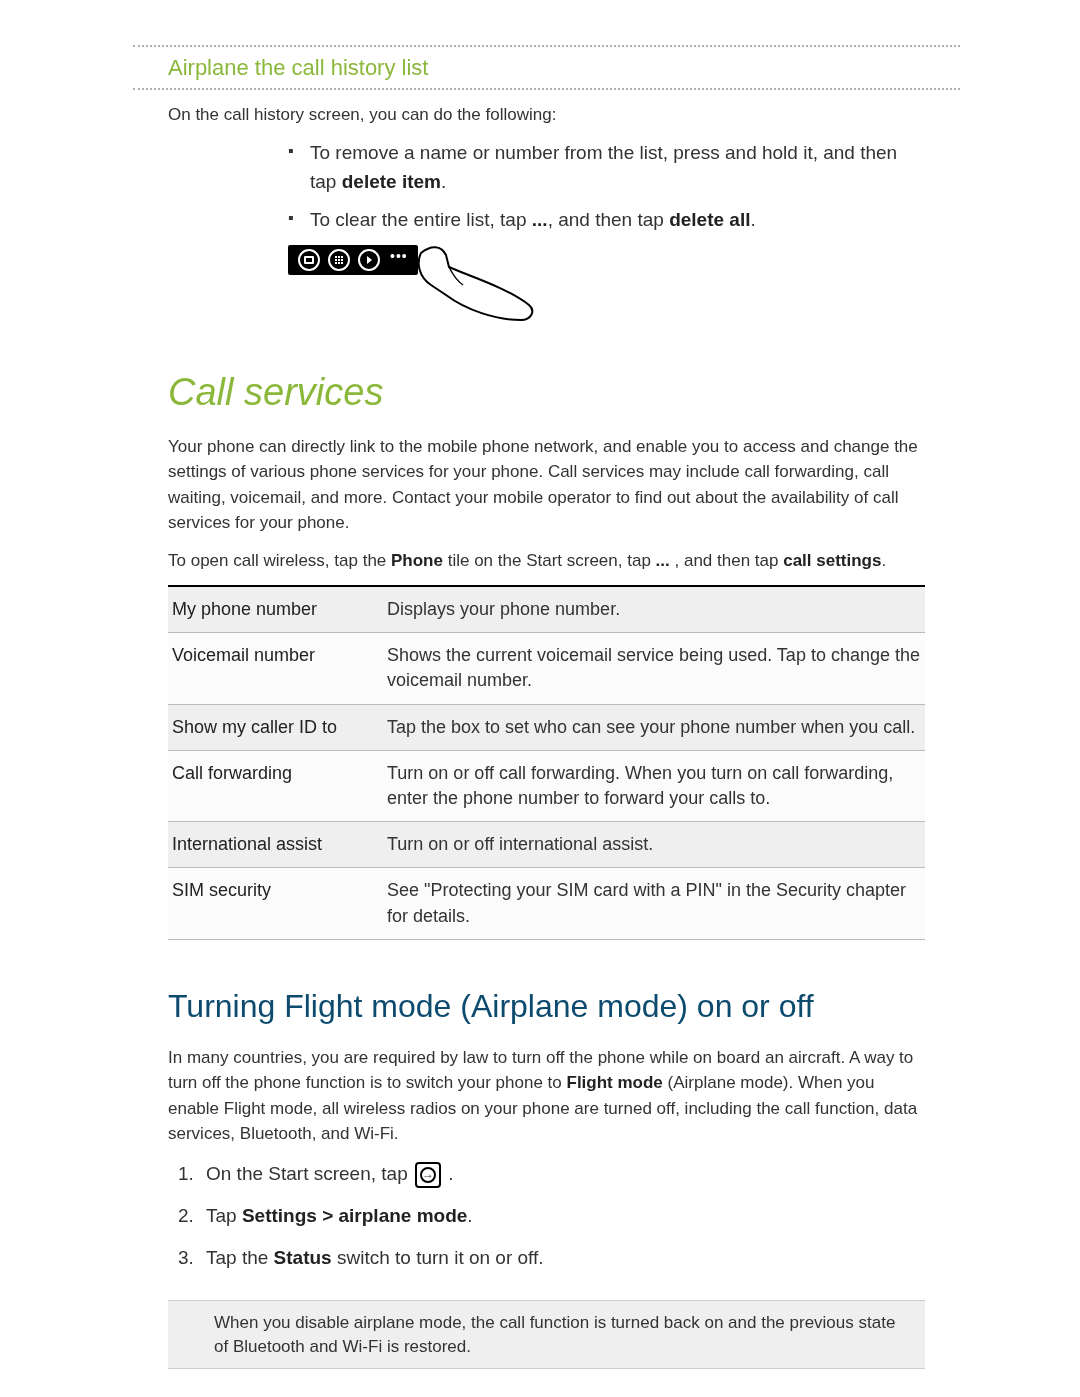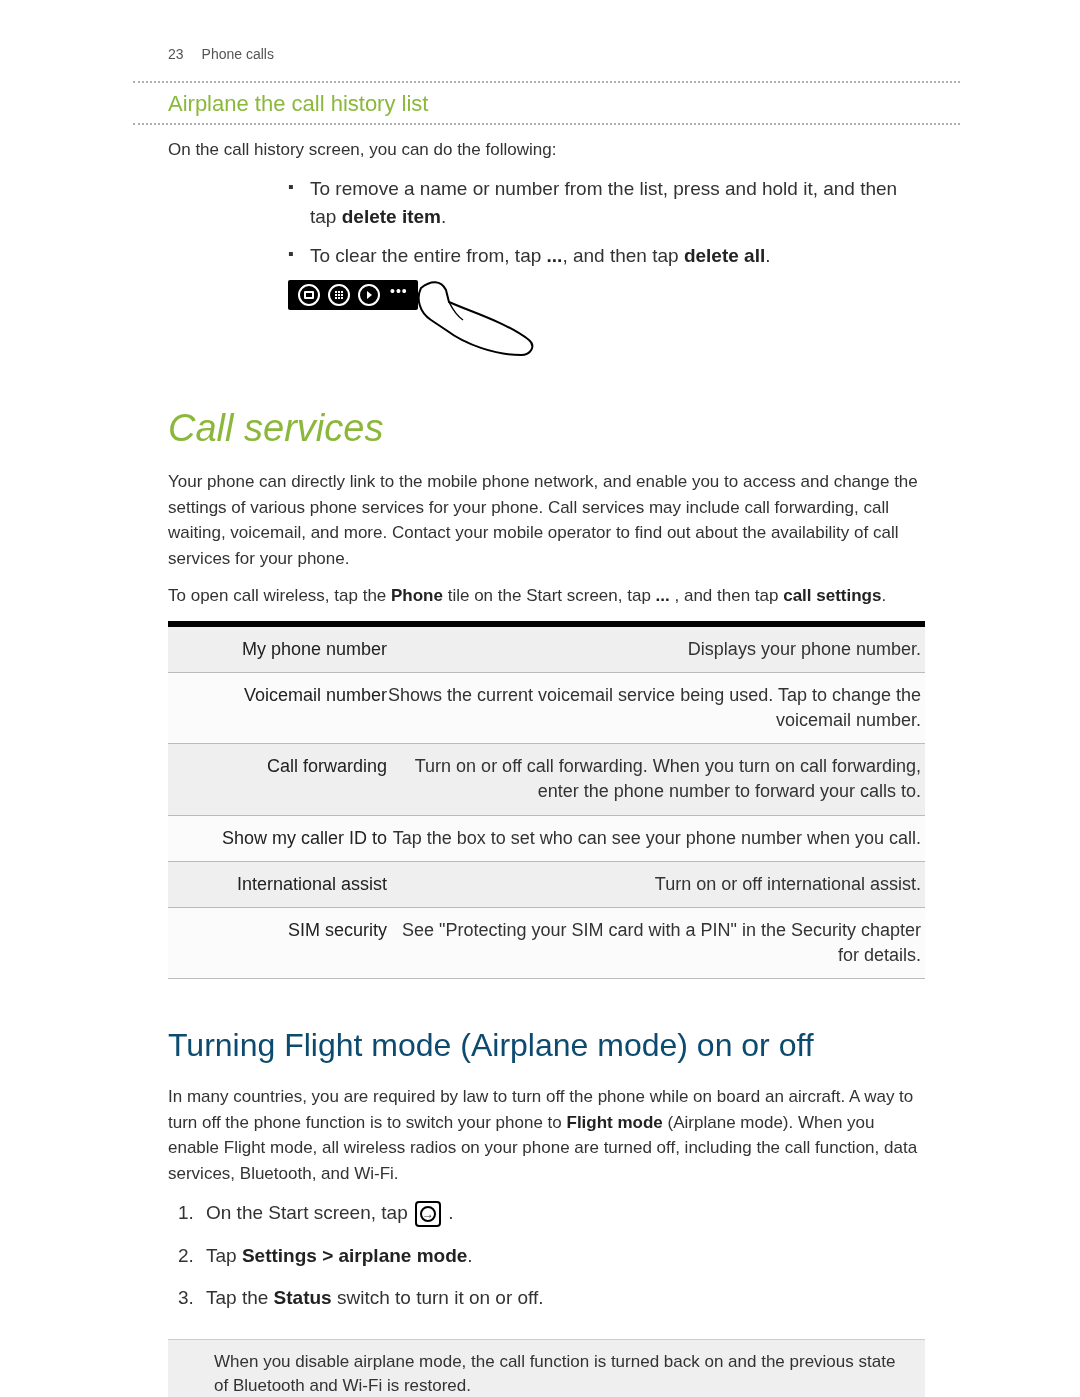--- a/index.html
+++ b/index.html
@@ -120,22 +120,21 @@
     padding-top: 2px;
   }
   .hand-svg {
     display: inline-block;
     vertical-align: top;
     margin-left: -12px;
   }
   
   .svc-table {
     margin-top: 12px;
-    border-top: 6px solid #000000;
-    text-align: right;
+    border-top: 2px solid #000000;
   }
   .svc-row {
     display: flex;
     padding: 10px 4px;
     border-bottom: 1px solid #bbb;
     background: #efefef;
     font-size: 18px;
     line-height: 1.4;
   }
   .svc-row:nth-child(even) { background: #fbfbfb; }
@@ -202,37 +201,33 @@
     padding-top: 2px;
   }
   .note-box .note-text { flex: 1; color: #333; }
   .wide-dotted { margin-left: -35px; margin-right: -35px; }
 </style>
 </head>
 <body>
 
 <div class="page">
 
-  <div class="header">
-    <span class="pagenum">23</span>
-    <span>Phone calls</span>
-  </div>
 
   <hr class="dotted-line wide-dotted">
   <div class="green-sub">Airplane the call history list</div>
   <hr class="dotted-line wide-dotted">
 
   <p class="body-text">On the call history screen, you can do the following:</p>
 
   <ul class="bullet-list">
     <li>
       <span>To remove a name or number from the list, press and hold it, and then tap </span><span class="bold">delete item</span><span>.</span>
     </li>
     <li>
-      <span>To clear the entire from, tap </span><span class="bold">...</span><span>, and then tap </span><span class="bold">delete all</span><span>.</span>
+      <span>To clear the entire list, tap </span><span class="bold">...</span><span>, and then tap </span><span class="bold">delete all</span><span>.</span>
     </li>
   </ul>
 
   <div class="instruction-image">
     <span class="bar">
       <span class="circ">
           <span class="sq"></span>
         </span>
       <span class="circ">
           <span class="grid3">
@@ -271,26 +266,26 @@
   <div class="svc-table">
     <div class="svc-row">
       <div class="svc-label">My phone number</div>
       <div class="svc-desc">Displays your phone number.</div>
     </div>
     <div class="svc-row">
       <div class="svc-label">Voicemail number</div>
       <div class="svc-desc">Shows the current voicemail service being used. Tap to change the voicemail number.</div>
     </div>
     <div class="svc-row">
+      <div class="svc-label">Show my caller ID to</div>
+      <div class="svc-desc">Tap the box to set who can see your phone number when you call.</div>
+    </div>
+    <div class="svc-row">
       <div class="svc-label">Call forwarding</div>
       <div class="svc-desc">Turn on or off call forwarding. When you turn on call forwarding, enter the phone number to forward your calls to.</div>
-    </div>
-    <div class="svc-row">
-      <div class="svc-label">Show my caller ID to</div>
-      <div class="svc-desc">Tap the box to set who can see your phone number when you call.</div>
     </div>
     <div class="svc-row">
       <div class="svc-label">International assist</div>
       <div class="svc-desc">Turn on or off international assist.</div>
     </div>
     <div class="svc-row">
       <div class="svc-label">SIM security</div>
       <div class="svc-desc">See "Protecting your SIM card with a PIN" in the Security chapter for details.</div>
     </div>
   </div>

